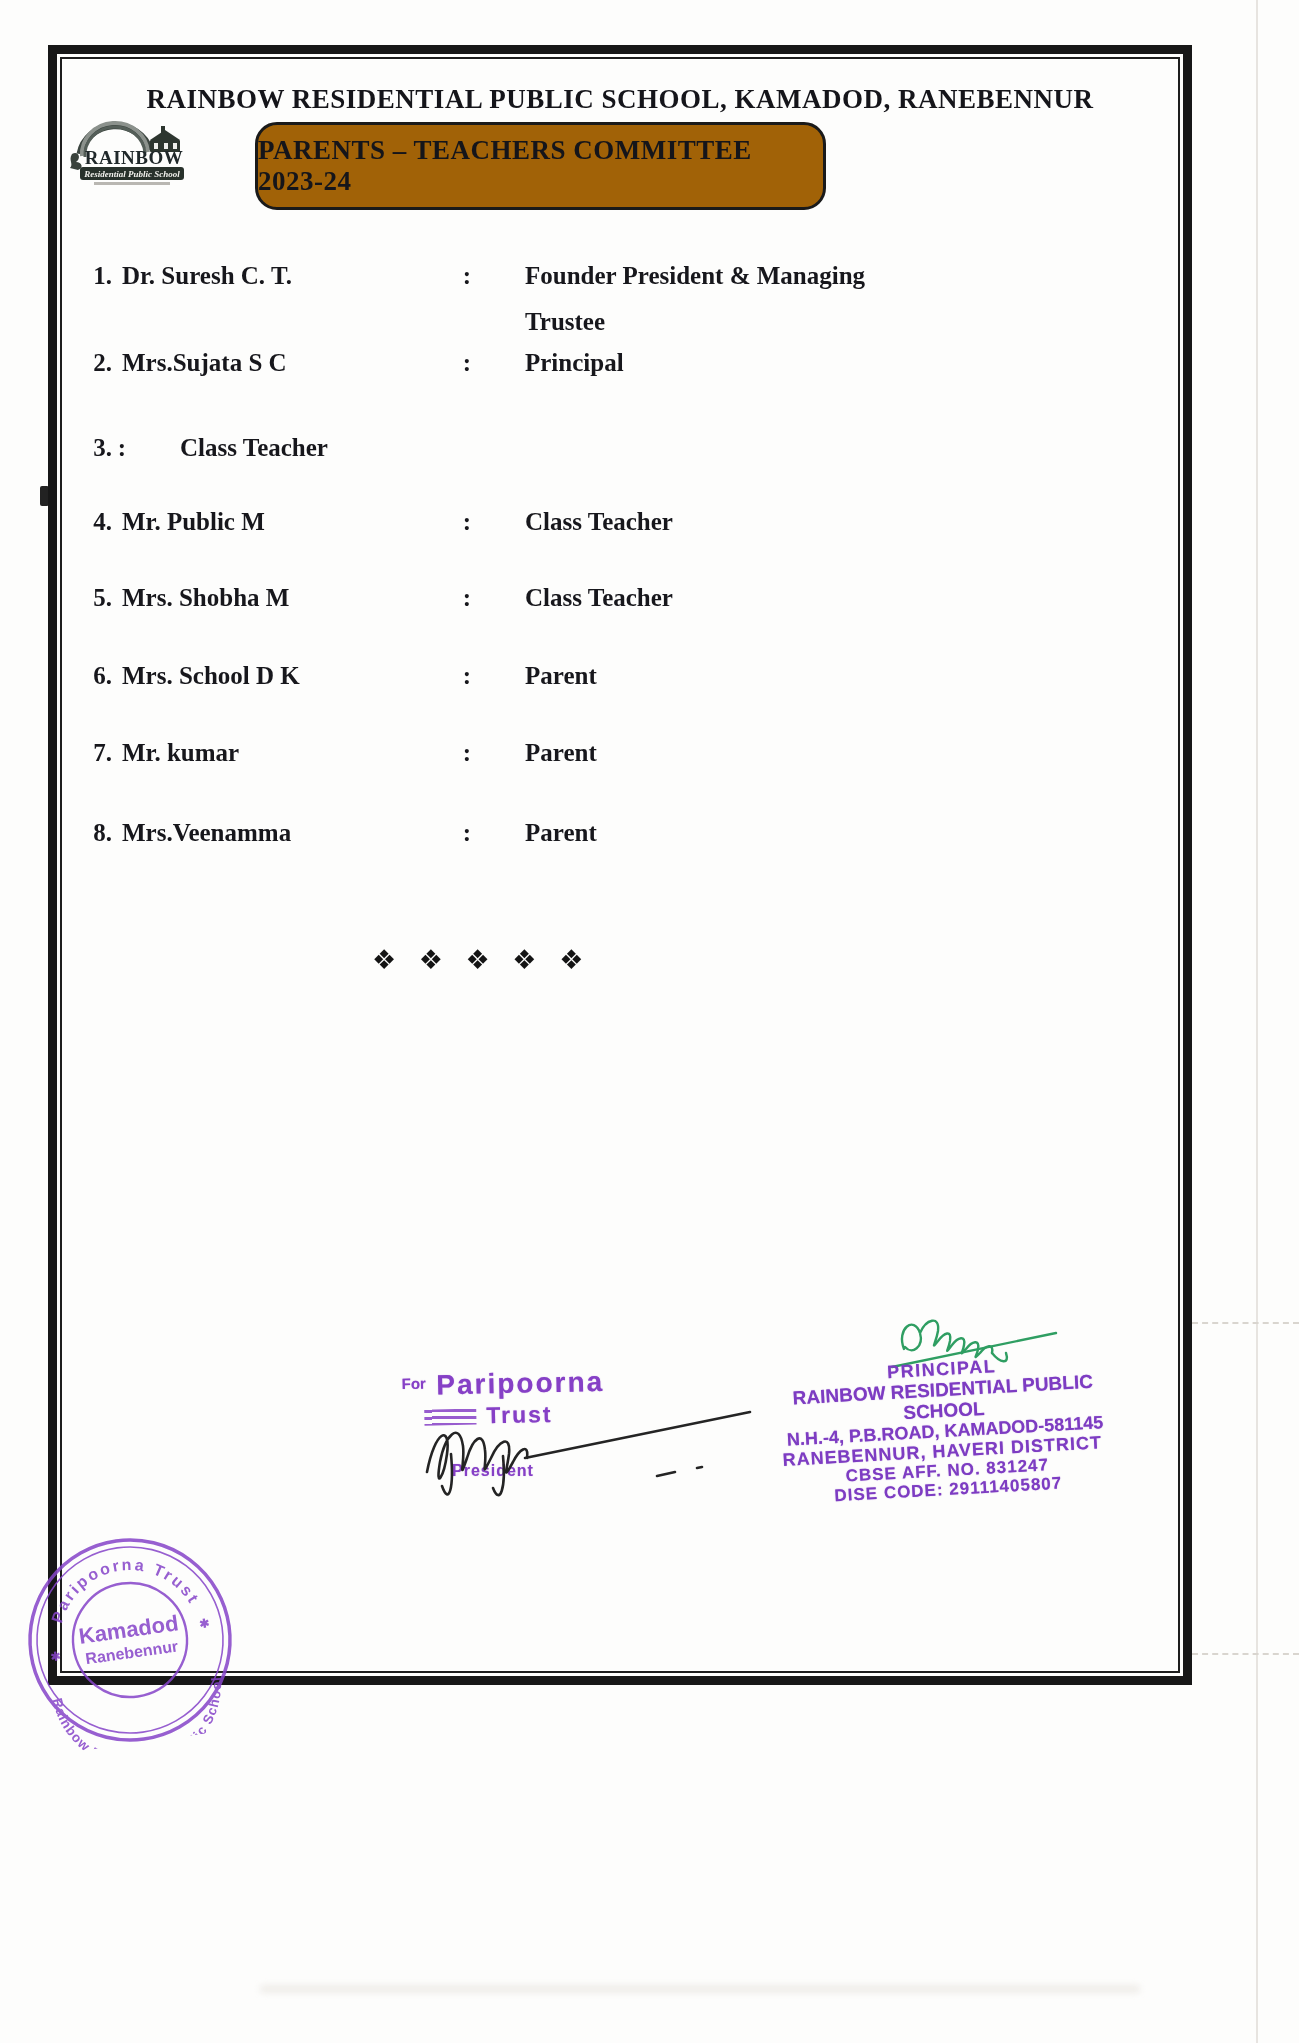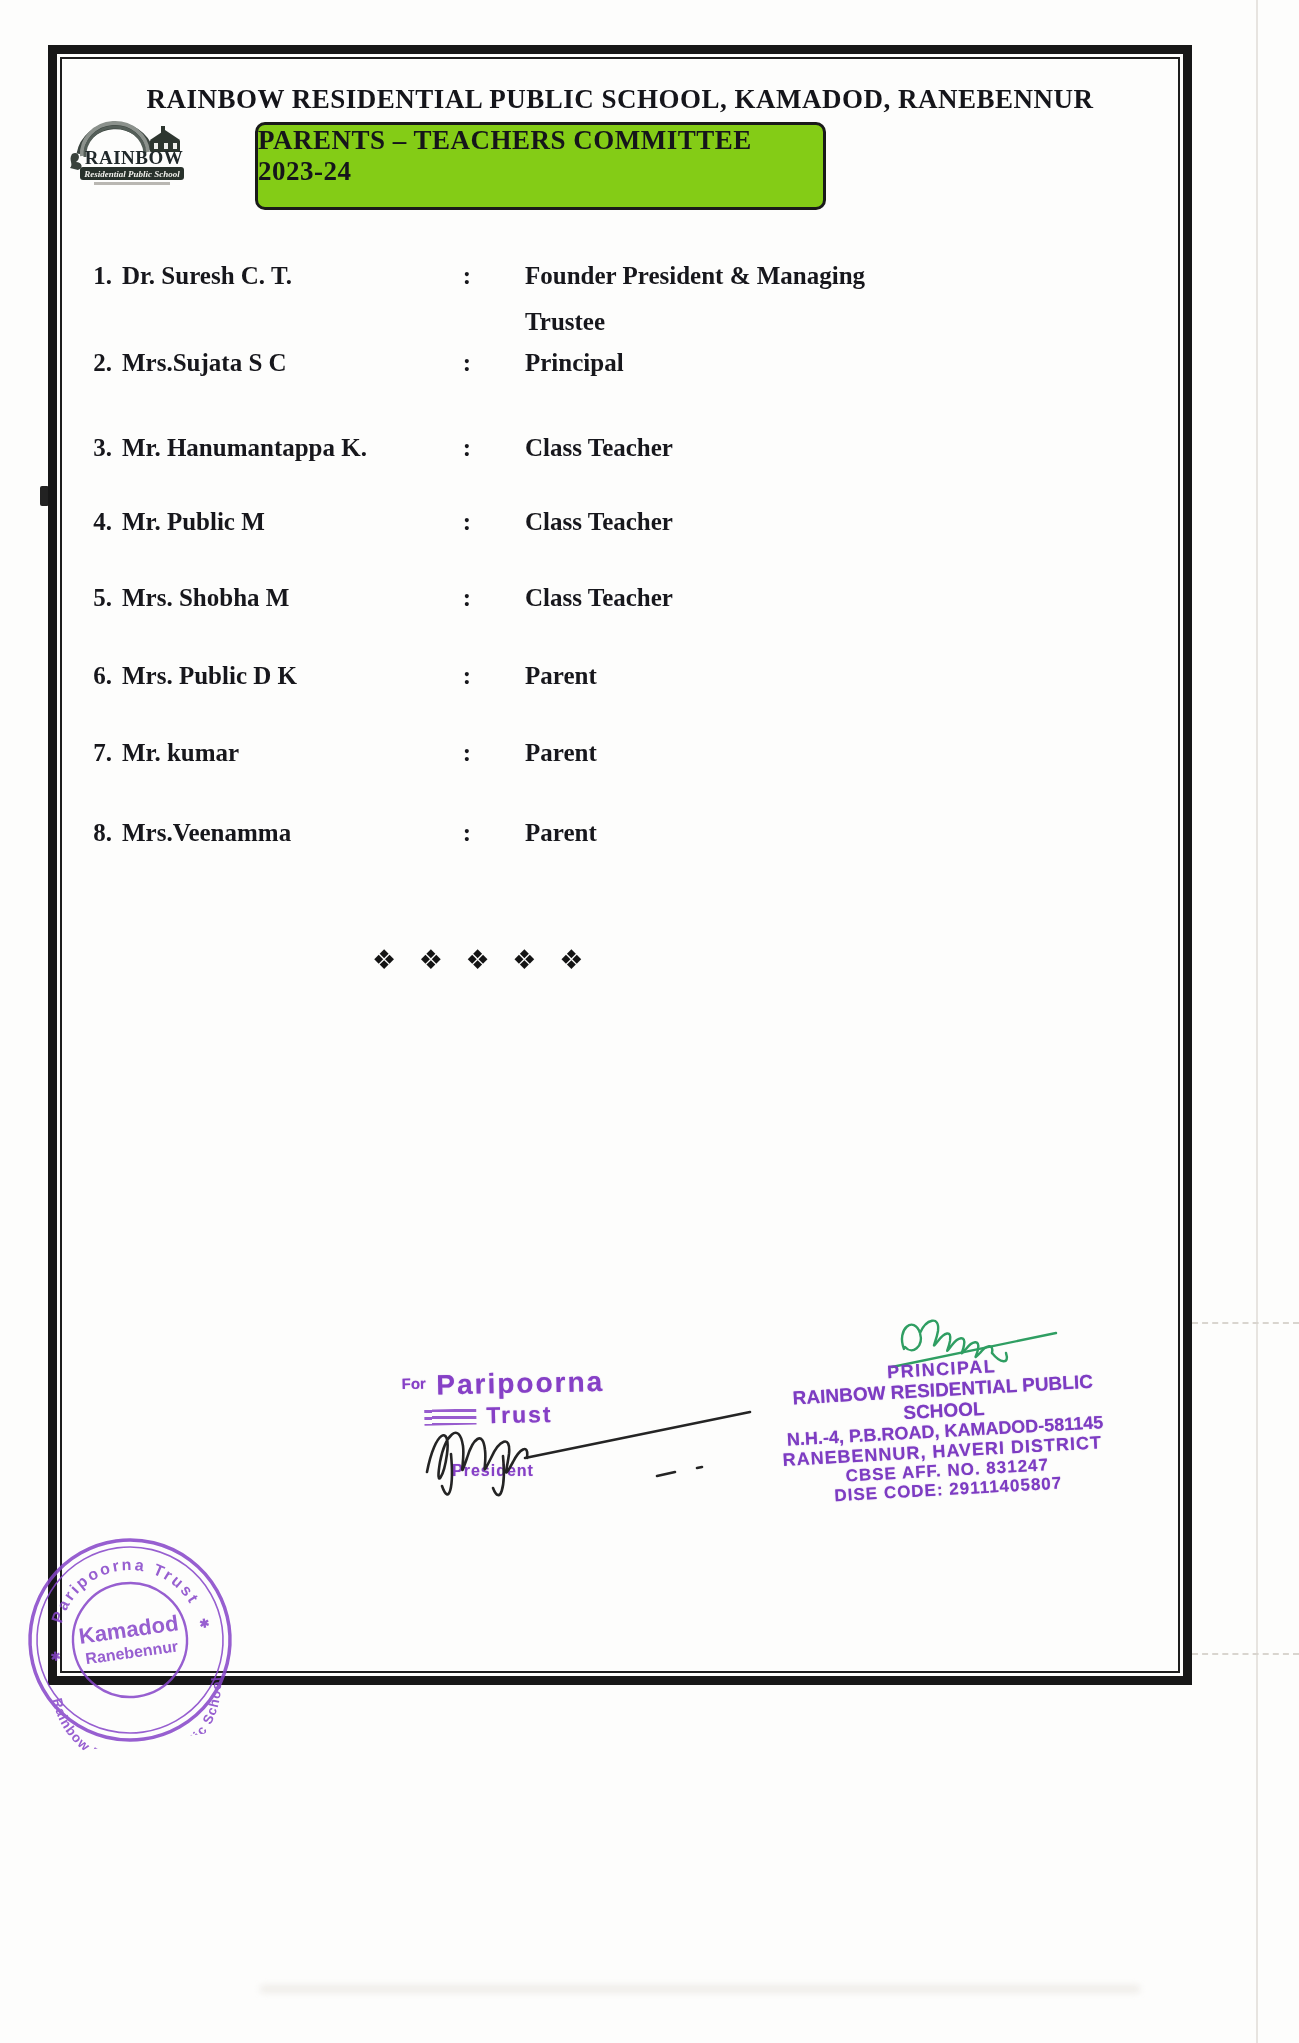--- a/index.html
+++ b/index.html
@@ -18,22 +18,22 @@
   .frame{position:absolute;left:48px;top:45px;width:1126px;height:1622px;border:9px solid #171717;}
   .frame-inner{position:absolute;left:3px;top:3px;right:3px;bottom:3px;border:2px solid #1d1d1d;}
   
   .doc-title{position:absolute;left:48px;top:84px;width:1144px;text-align:center;
              font-size:27px;font-weight:bold;letter-spacing:.5px;color:#15151a;}
   
   .logo{position:absolute;left:66px;top:110px;width:126px;height:76px;}
   .logo svg{display:block;}
   
   .banner-box{position:absolute;left:255px;top:122px;width:565px;height:82px;
-              border:3px solid #1a1a1a;border-radius:10px;display:flex;align-items:flex-start;
-              justify-content:center;background:#84cc16;}
+              border:3px solid #1a1a1a;border-radius:22px;display:flex;align-items:center;
+              justify-content:center;background:#a16207;}
   .banner-box .txt{font-size:27px;font-weight:bold;letter-spacing:.5px;color:#15151a;}
   
   .row{position:absolute;left:86px;width:1060px;display:flex;align-items:flex-start;
        font-size:25px;font-weight:bold;line-height:46px;color:#17171c;}
   .row .num{width:26px;text-align:right;flex:0 0 auto;}
   .row .name{margin-left:10px;width:335px;flex:0 0 auto;}
   .row .colon{width:20px;text-align:center;flex:0 0 auto;}
   .row .role{margin-left:48px;width:368px;flex:0 0 auto;}
   .r1{top:253px;} .r2{top:340px;} .r3{top:425px;} .r4{top:499px;}
   .r5{top:575px;} .r6{top:653px;} .r7{top:730px;} .r8{top:810px;}
@@ -121,39 +121,38 @@
     <span class="role">Founder President &amp; Managing Trustee</span>
   </div>
   <div class="row r2">
     <span class="num">2.</span>
     <span class="name">Mrs.Sujata S C</span>
     <span class="colon">:</span>
     <span class="role">Principal</span>
   </div>
   <div class="row r3">
     <span class="num">3.</span>
-    <span class="name">Mr. Hanumantappa K.</span>
     <span class="colon">:</span>
     <span class="role">Class Teacher</span>
   </div>
   <div class="row r4">
     <span class="num">4.</span>
     <span class="name">Mr. Public M</span>
     <span class="colon">:</span>
     <span class="role">Class Teacher</span>
   </div>
   <div class="row r5">
     <span class="num">5.</span>
     <span class="name">Mrs. Shobha M</span>
     <span class="colon">:</span>
     <span class="role">Class Teacher</span>
   </div>
   <div class="row r6">
     <span class="num">6.</span>
-    <span class="name">Mrs. Public D K</span>
+    <span class="name">Mrs. School D K</span>
     <span class="colon">:</span>
     <span class="role">Parent</span>
   </div>
   <div class="row r7">
     <span class="num">7.</span>
     <span class="name">Mr. kumar</span>
     <span class="colon">:</span>
     <span class="role">Parent</span>
   </div>
   <div class="row r8">

